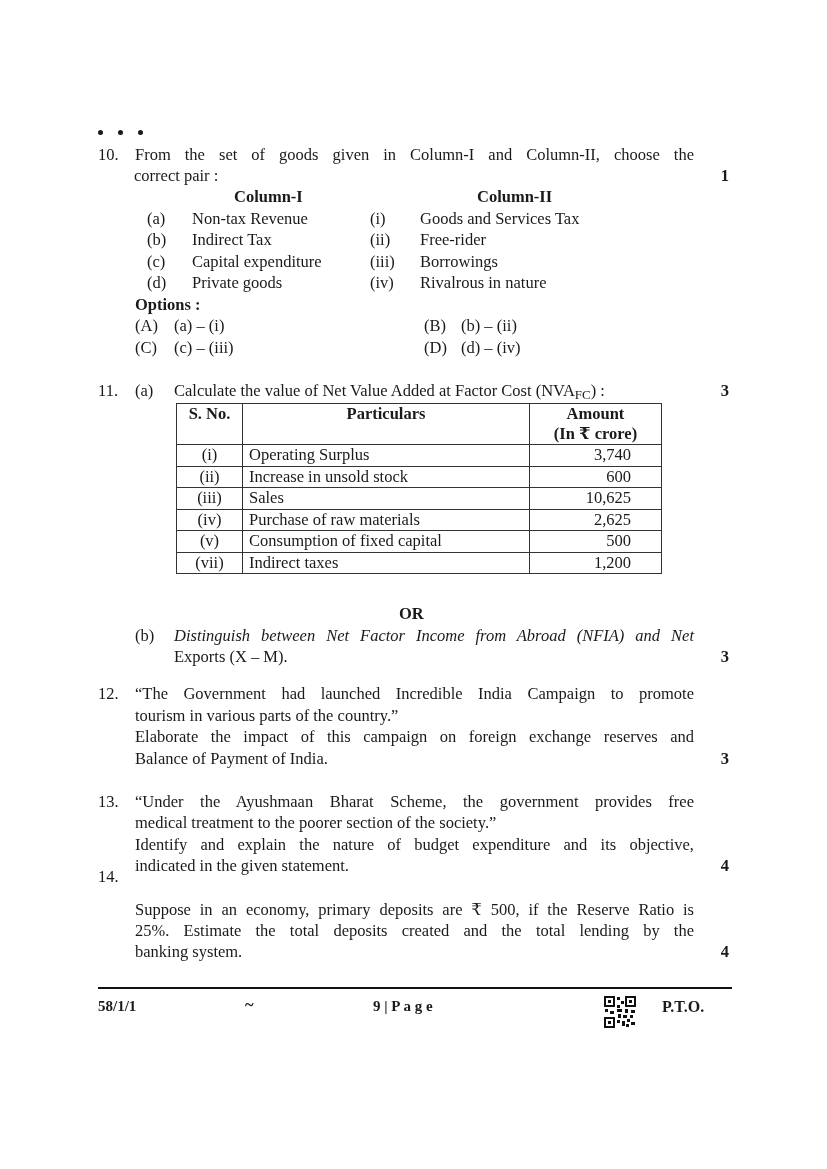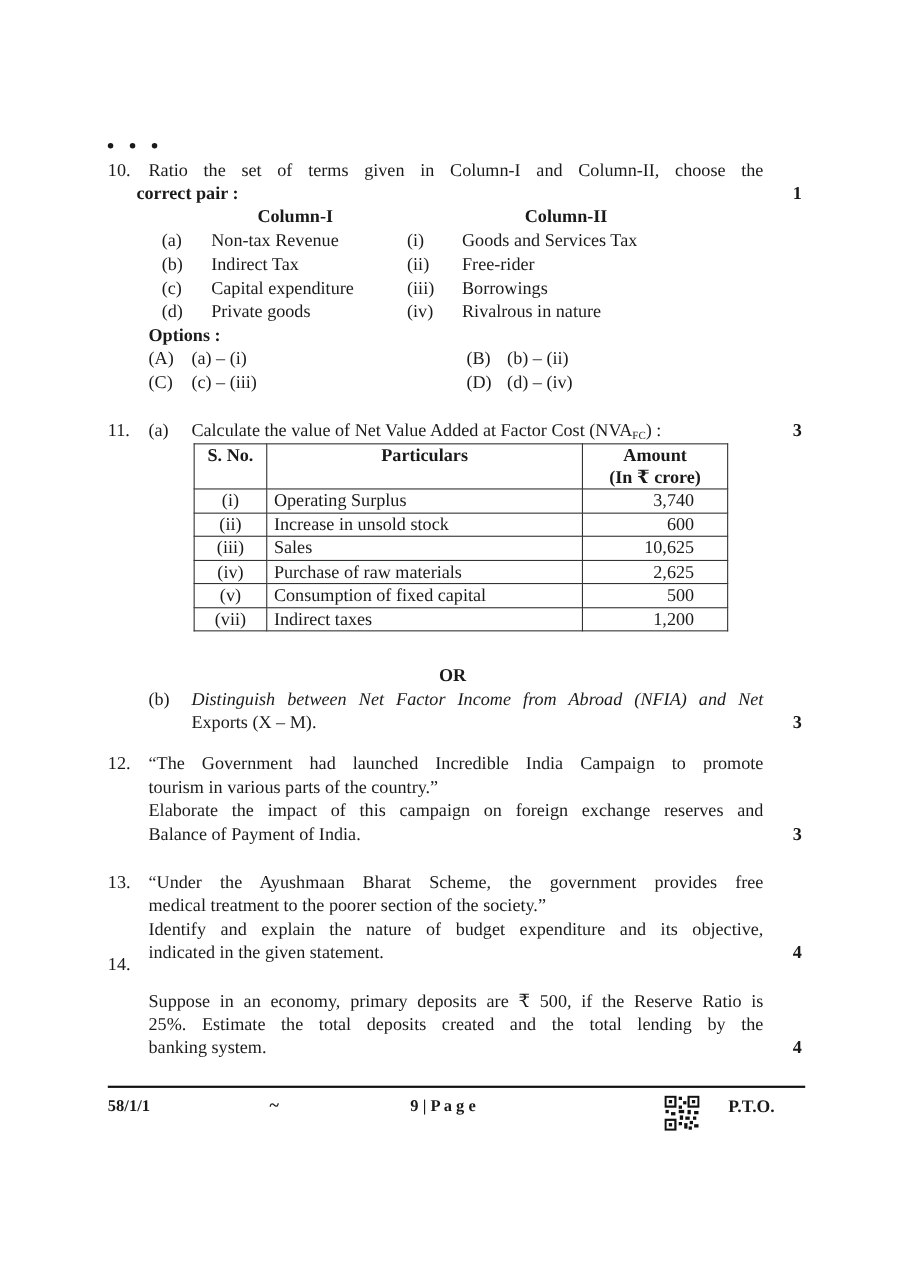--- a/index.html
+++ b/index.html
@@ -17,35 +17,35 @@
               font-family: "Liberation Serif", "DejaVu Serif", serif; font-size: 16.5px; border-radius: 27px; }
   table.nva td, table.nva th { border: 1.3px solid #333; padding: 0 6px; height: 20.5px; line-height: 20px; }
   table.nva th { font-weight: bold; vertical-align: top; }
   table.nva .c1 { width: 53px; text-align: center; }
   table.nva .c2 { width: 274px; text-align: left; }
   table.nva .c3 { width: 95px; text-align: right; padding-right: 30px; }
   table.nva th.c2 { text-align: center; }
   table.nva th.c3 { text-align: center; padding-right: 6px; }
   .footer-rule { left: 98px; top: 987px; width: 634px; height: 2px; background: #111; }
   .qr { left: 604px; top: 996px; width: 32px; height: 32px; }
-  sub { font-size: 10px; vertical-align: -3px; }
+  sub { font-size: 13px; vertical-align: -3px; }
 </style>
 </head>
 <body>
 
 <div class="page">
 
   <div class="abs dots">
     <span class="dot"></span><span class="dot"></span><span class="dot"></span>
   </div>
 
   <div>
     <div class="abs txt" style="left:98px; top:144px;">10.</div>
-    <div class="abs txt just-full" style="left:135px; top:144px; width:559px;">Ratio the set of terms given in Column-I and Column-II, choose the</div>
-    <div class="abs txt" style="left:124px; top:165px;font-weight:bold;">correct pair :</div>
+    <div class="abs txt just-full" style="left:135px; top:144px; width:559px;">From the set of goods given in Column-I and Column-II, choose the</div>
+    <div class="abs txt" style="left:134px; top:165px;">correct pair :</div>
     <div class="abs txt marks" style="top:165px;">1</div>
 
     <div class="abs txt b" style="left:234px; top:186px;">Column-I</div>
     <div class="abs txt b" style="left:477px; top:186px;">Column-II</div>
 
     <div class="abs txt" style="left:147px; top:208px;">(a)</div>
     <div class="abs txt" style="left:192px; top:208px;">Non-tax Revenue</div>
     <div class="abs txt" style="left:370px; top:208px;">(i)</div>
     <div class="abs txt" style="left:420px; top:208px;">Goods and Services Tax</div>
 

